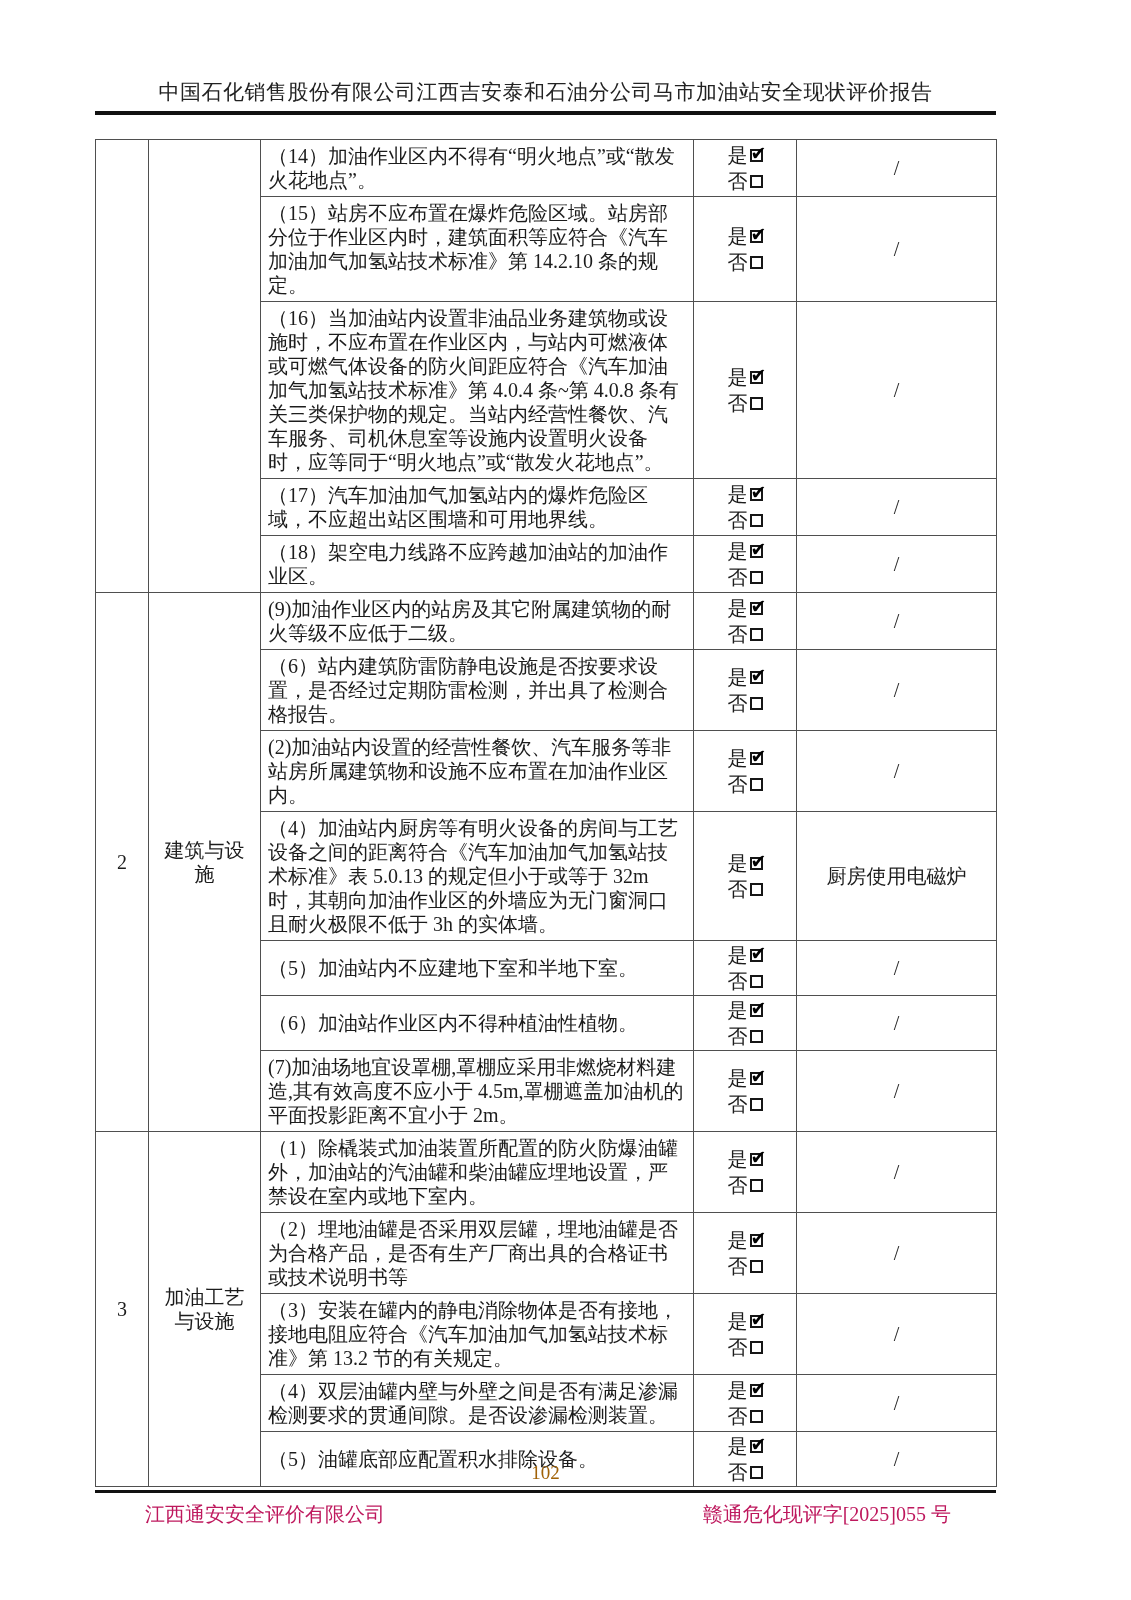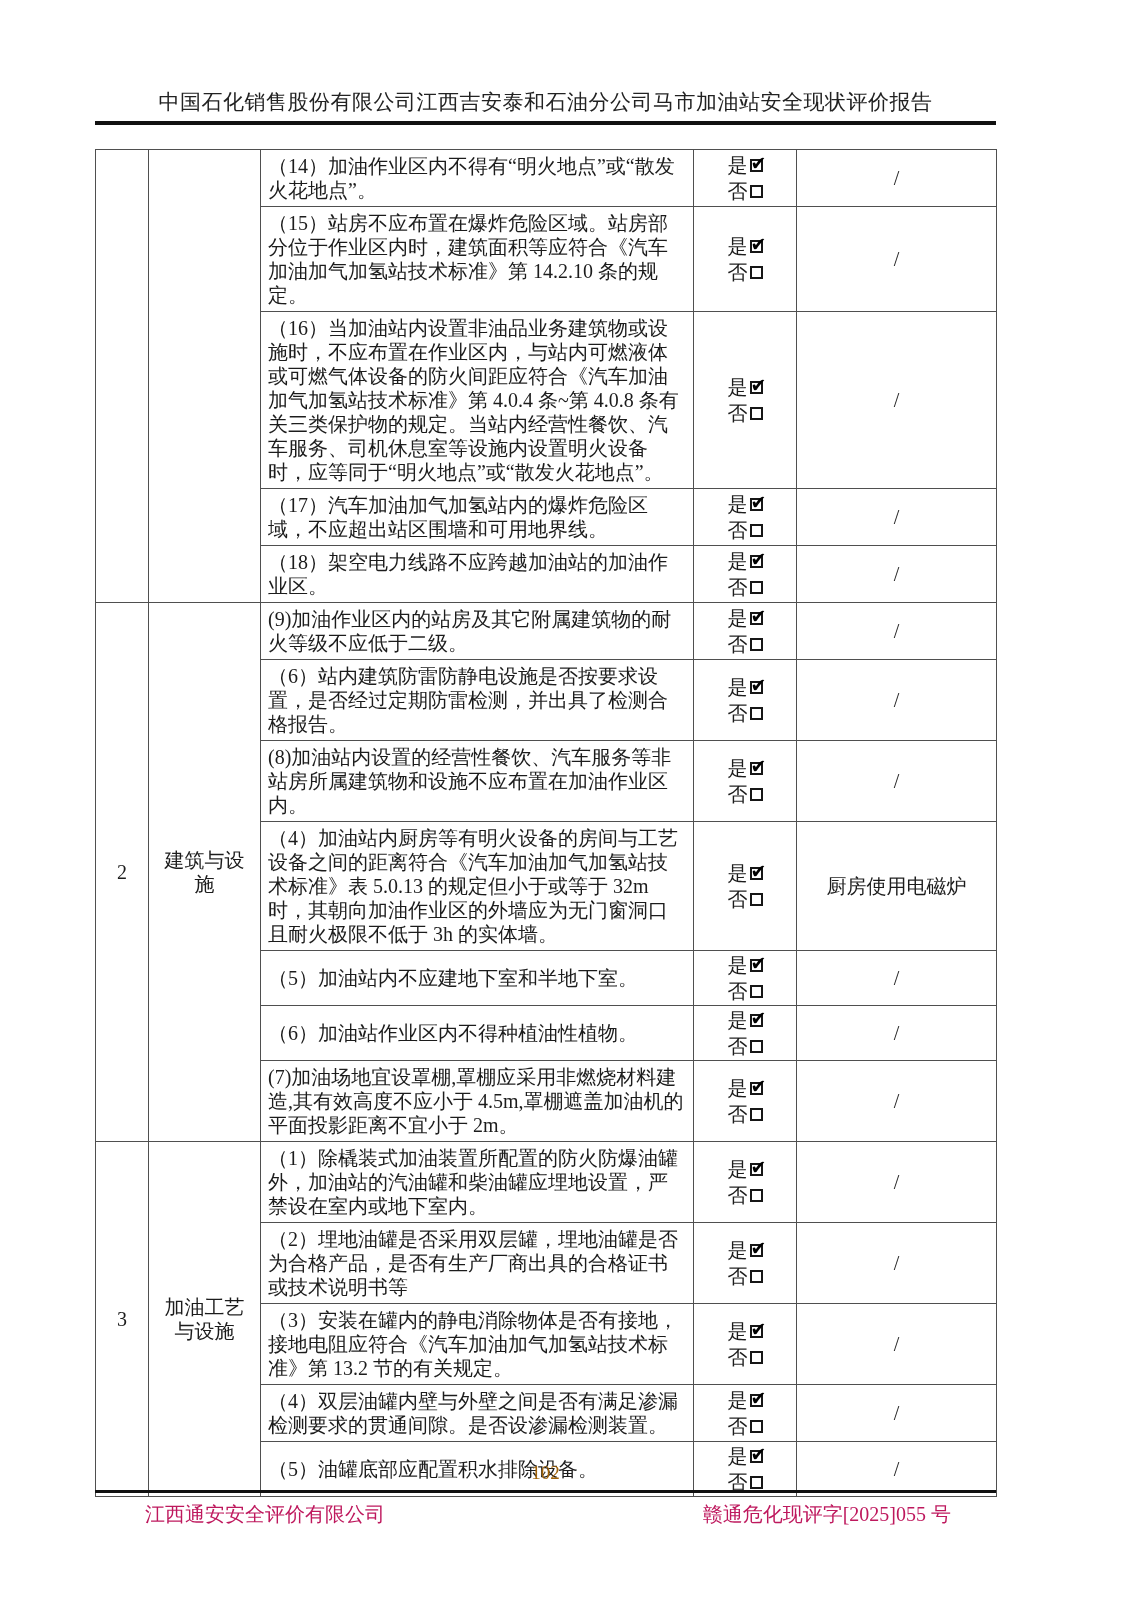--- a/index.html
+++ b/index.html
@@ -7,21 +7,21 @@
   body {
     width: 1131px; height: 1600px;
     background: #ffffff;
     color: #1c1c1c;
     font-family: "Liberation Serif", "DejaVu Serif", serif;
     overflow: hidden;
     position: relative;
   }
   .content {
     position: absolute;
-    left: 95px; top: 14px;
+    left: 95px; top: 4px;
     width: 901px;
   }
   .doc-title {
     margin-top: 76px;
     text-align: center;
     font-size: 21px;
     line-height: 24px;
     letter-spacing: 0.5px;
     color: #222;
   }
@@ -238,21 +238,21 @@
               </div>
               <div class="yn-line">
                 <span class="yn-label">否</span>
                 <span class="cb"></span>
               </div>
             </div>
           </td>
           <td class="remark-cell">/</td>
         </tr>
         <tr>
-          <td class="text-cell">(8)加油站内设置的经营性餐饮、汽车服务等非站房所属建筑物和设施不应布置在加油作业区内。</td>
+          <td class="text-cell">(2)加油站内设置的经营性餐饮、汽车服务等非站房所属建筑物和设施不应布置在加油作业区内。</td>
           <td class="yn-cell">
             <div class="yn-wrap">
               <div class="yn-line">
                 <span class="yn-label">是</span>
                 <span class="cb checked">
                   <span class="tick">✔</span>
                 </span>
               </div>
               <div class="yn-line">
                 <span class="yn-label">否</span>

